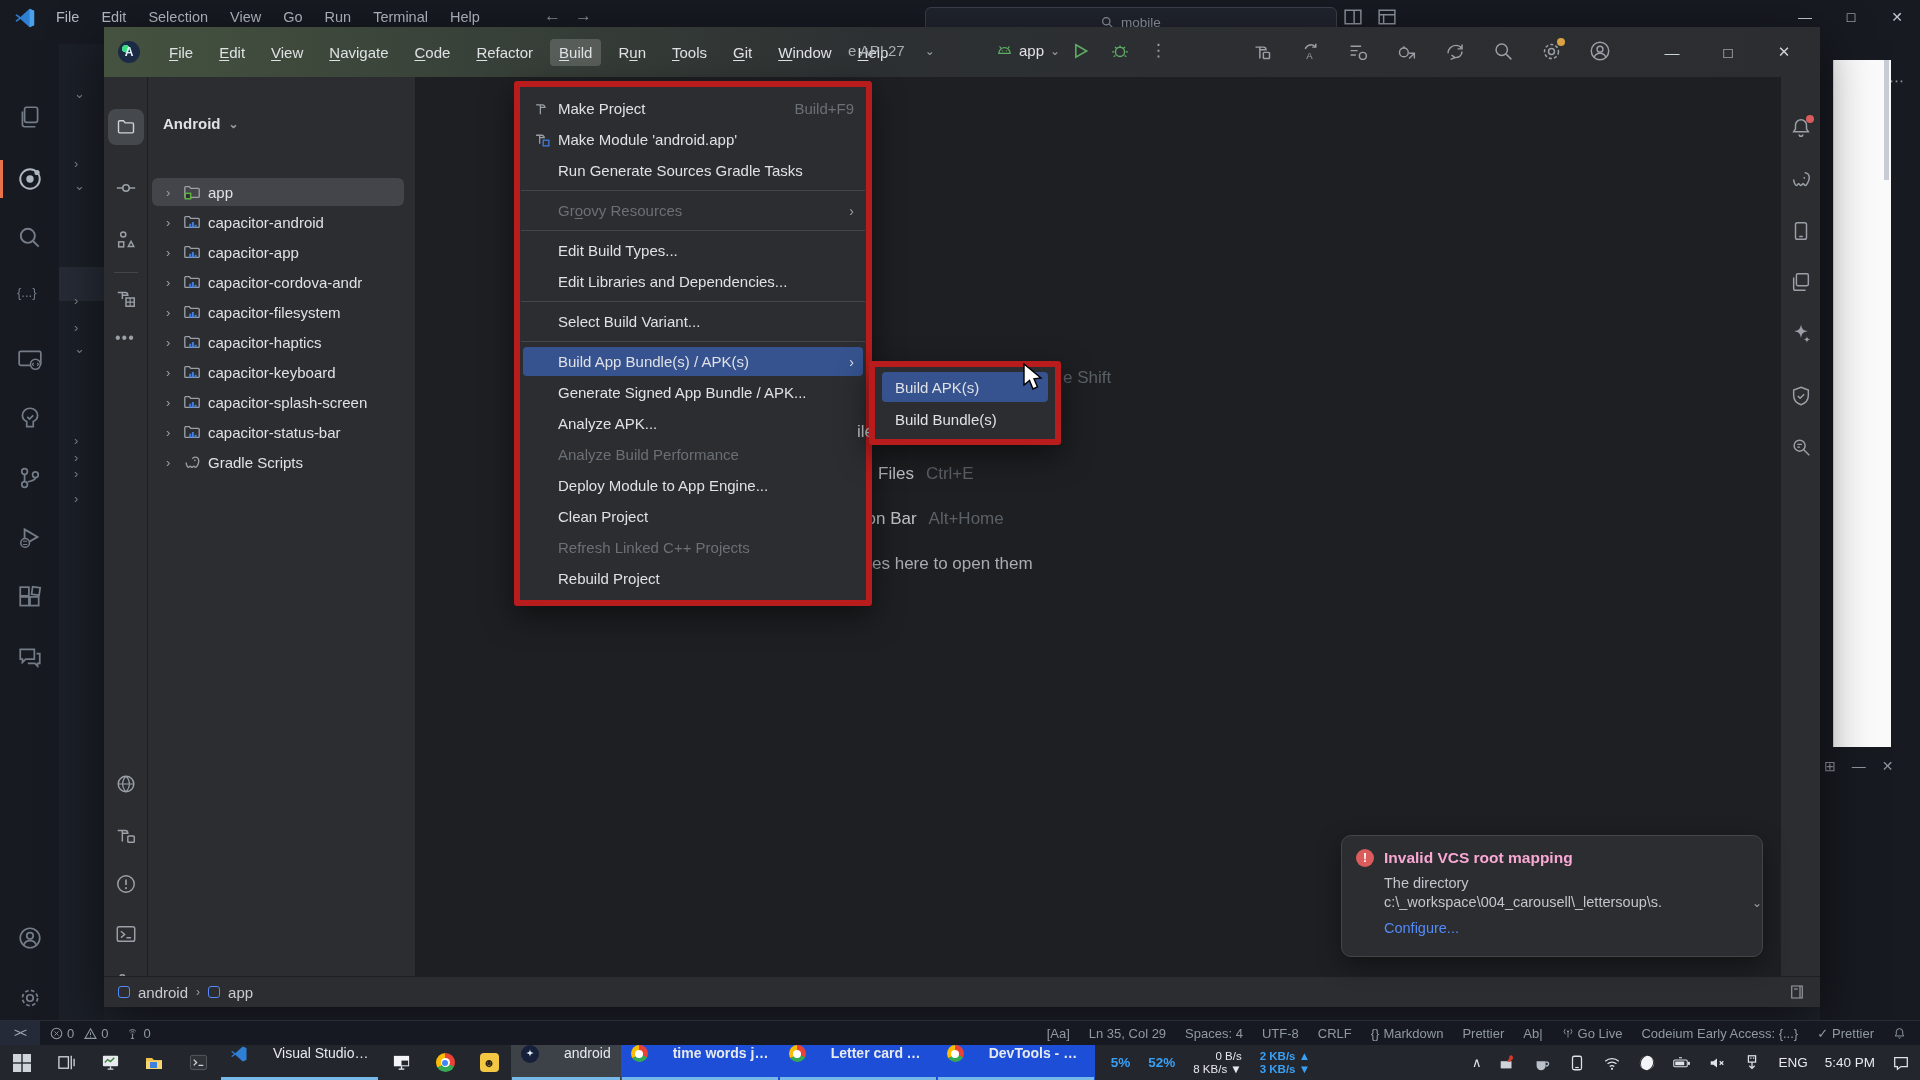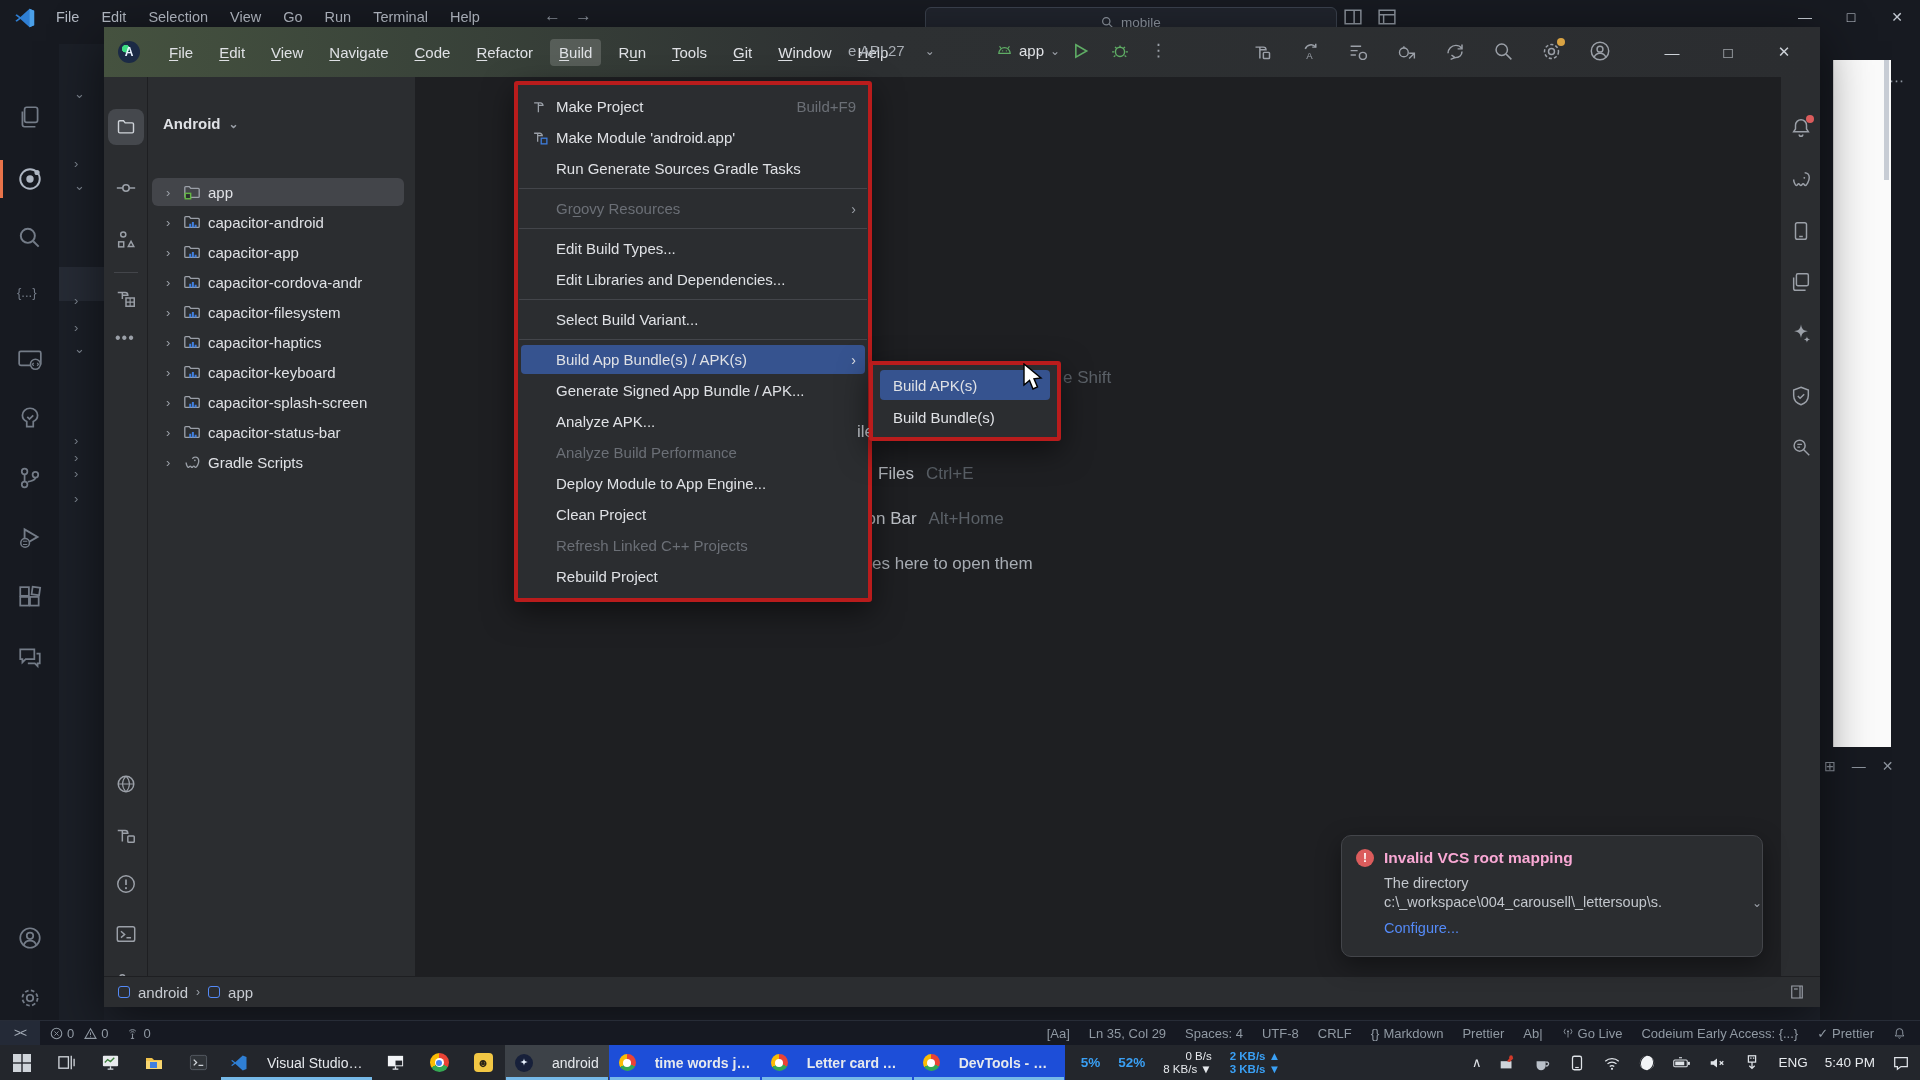--- a/index.html
+++ b/index.html
@@ -77,21 +77,21 @@
   .hint .hs { color:#5a6067; }
 
   .as-rightstrip { position:absolute; right:0; top:50px; width:40px; height:899px; background:#2b2d30; border-left:1px solid #1e1f22; }
   .rs-icon { position:absolute; left:9px; width:22px; height:22px; color:#9ba0a8; }
 
   .as-statusbar { position:absolute; left:0; bottom:0; width:100%; height:31px; background:#2b2d30; border-top:1px solid #1e1f22; display:flex; align-items:center; padding:0 14px; color:#c7cbd1; font-size:15px; gap:8px;}
   .mod-icon { width:12px; height:12px; border:1.5px solid #548af7; border-radius:3px; display:inline-block; }
   .as-status-right { margin-left:auto; color:#9ba0a8; }
 
   
-  .menu { position:absolute; background:#2b2d30; border:4px solid #b91c1c; box-shadow:0 10px 30px rgba(0,0,0,.5); z-index:30; border-radius:3px; }
+  .menu { position:absolute; background:#2b2d30; border:6px solid #b91c1c; box-shadow:0 10px 30px rgba(0,0,0,.5); z-index:30; border-radius:3px; }
   .build-menu { left:514px; top:81px; width:358px; padding:6px 0; }
   .mi { position:relative; height:31px; display:flex; align-items:center; padding:0 12px 0 14px; font-size:15px; color:#dfe1e5; }
   .mi .ic { width:24px; display:flex; align-items:center; }
   .mi .lbl { white-space:nowrap; }
   .mi .sc { margin-left:auto; color:#6b6f76; }
   .mi .sub { margin-left:auto; color:#9ba0a8; font-size:14px;}
   .mi.dis { color:#6b6f76; }
   .mi.sel::before { content:""; position:absolute; left:3px; right:3px; top:1px; bottom:1px; background:#36538f; border-radius:4px; }
   .mi > * { position:relative; }
   .msep { height:1px; background:#43454a; margin:4px 1px; }
@@ -106,21 +106,21 @@
   .notif-title-row { display:flex; align-items:center; gap:10px; }
   .err-badge { width:18px; height:18px; border-radius:50%; background:#db5c5c; color:#fff; font-size:12px; font-weight:bold; display:flex; align-items:center; justify-content:center; }
   .notif-title { color:#f9a8d4; font-size:15.5px; font-weight:bold; }
   .notif-body { margin:7px 0 0 28px; color:#c2c6cc; font-size:14.5px; line-height:19px; position:relative; width:360px;}
   .notif-chev { position:absolute; right:-18px; top:20px; color:#9ba0a8; font-size:12px; }
   .notif-action { margin:8px 0 0 28px; color:#548af7; font-size:14.5px; }
 
   
   .taskbar { position:absolute; left:0; top:1045px; width:1920px; height:35px; background:#23262c; display:flex; align-items:stretch; z-index:80; color:#e6e9ed; }
   .tb-btn { width:44px; display:flex; align-items:center; justify-content:center; }
-  .tb-app { display:flex; align-items:center; gap:19px; padding:0 10px; position:relative; font-size:14px; white-space:nowrap; }
+  .tb-app { display:flex; gap:25px; padding:0 10px; position:relative; font-size:14px; white-space:nowrap; }
   .tb-app .under { position:absolute; left:1px; right:1px; bottom:0; height:3px; background:#76b9e8; }
   .tb-app.active { background:#3d4248; }
   .tb-app.dim { background:#1d4ed8;font-weight:bold; }
   .tb-label { max-width:96px; overflow:hidden; text-overflow:ellipsis; }
   .tb-perf { display:flex; align-items:center; gap:18px; padding:0 16px; font-size:13.5px; }
   .tb-blue { color:#3aa0f5; font-weight:bold; }
   .tb-net { text-align:right; font-size:11.5px; line-height:13px; }
   .tb-tray { margin-left:auto; display:flex; align-items:center; gap:17px; padding-right:10px; font-size:13.5px; }
   .tray-ic { width:18px; height:18px; color:#dfe3e8; }
 </style>

